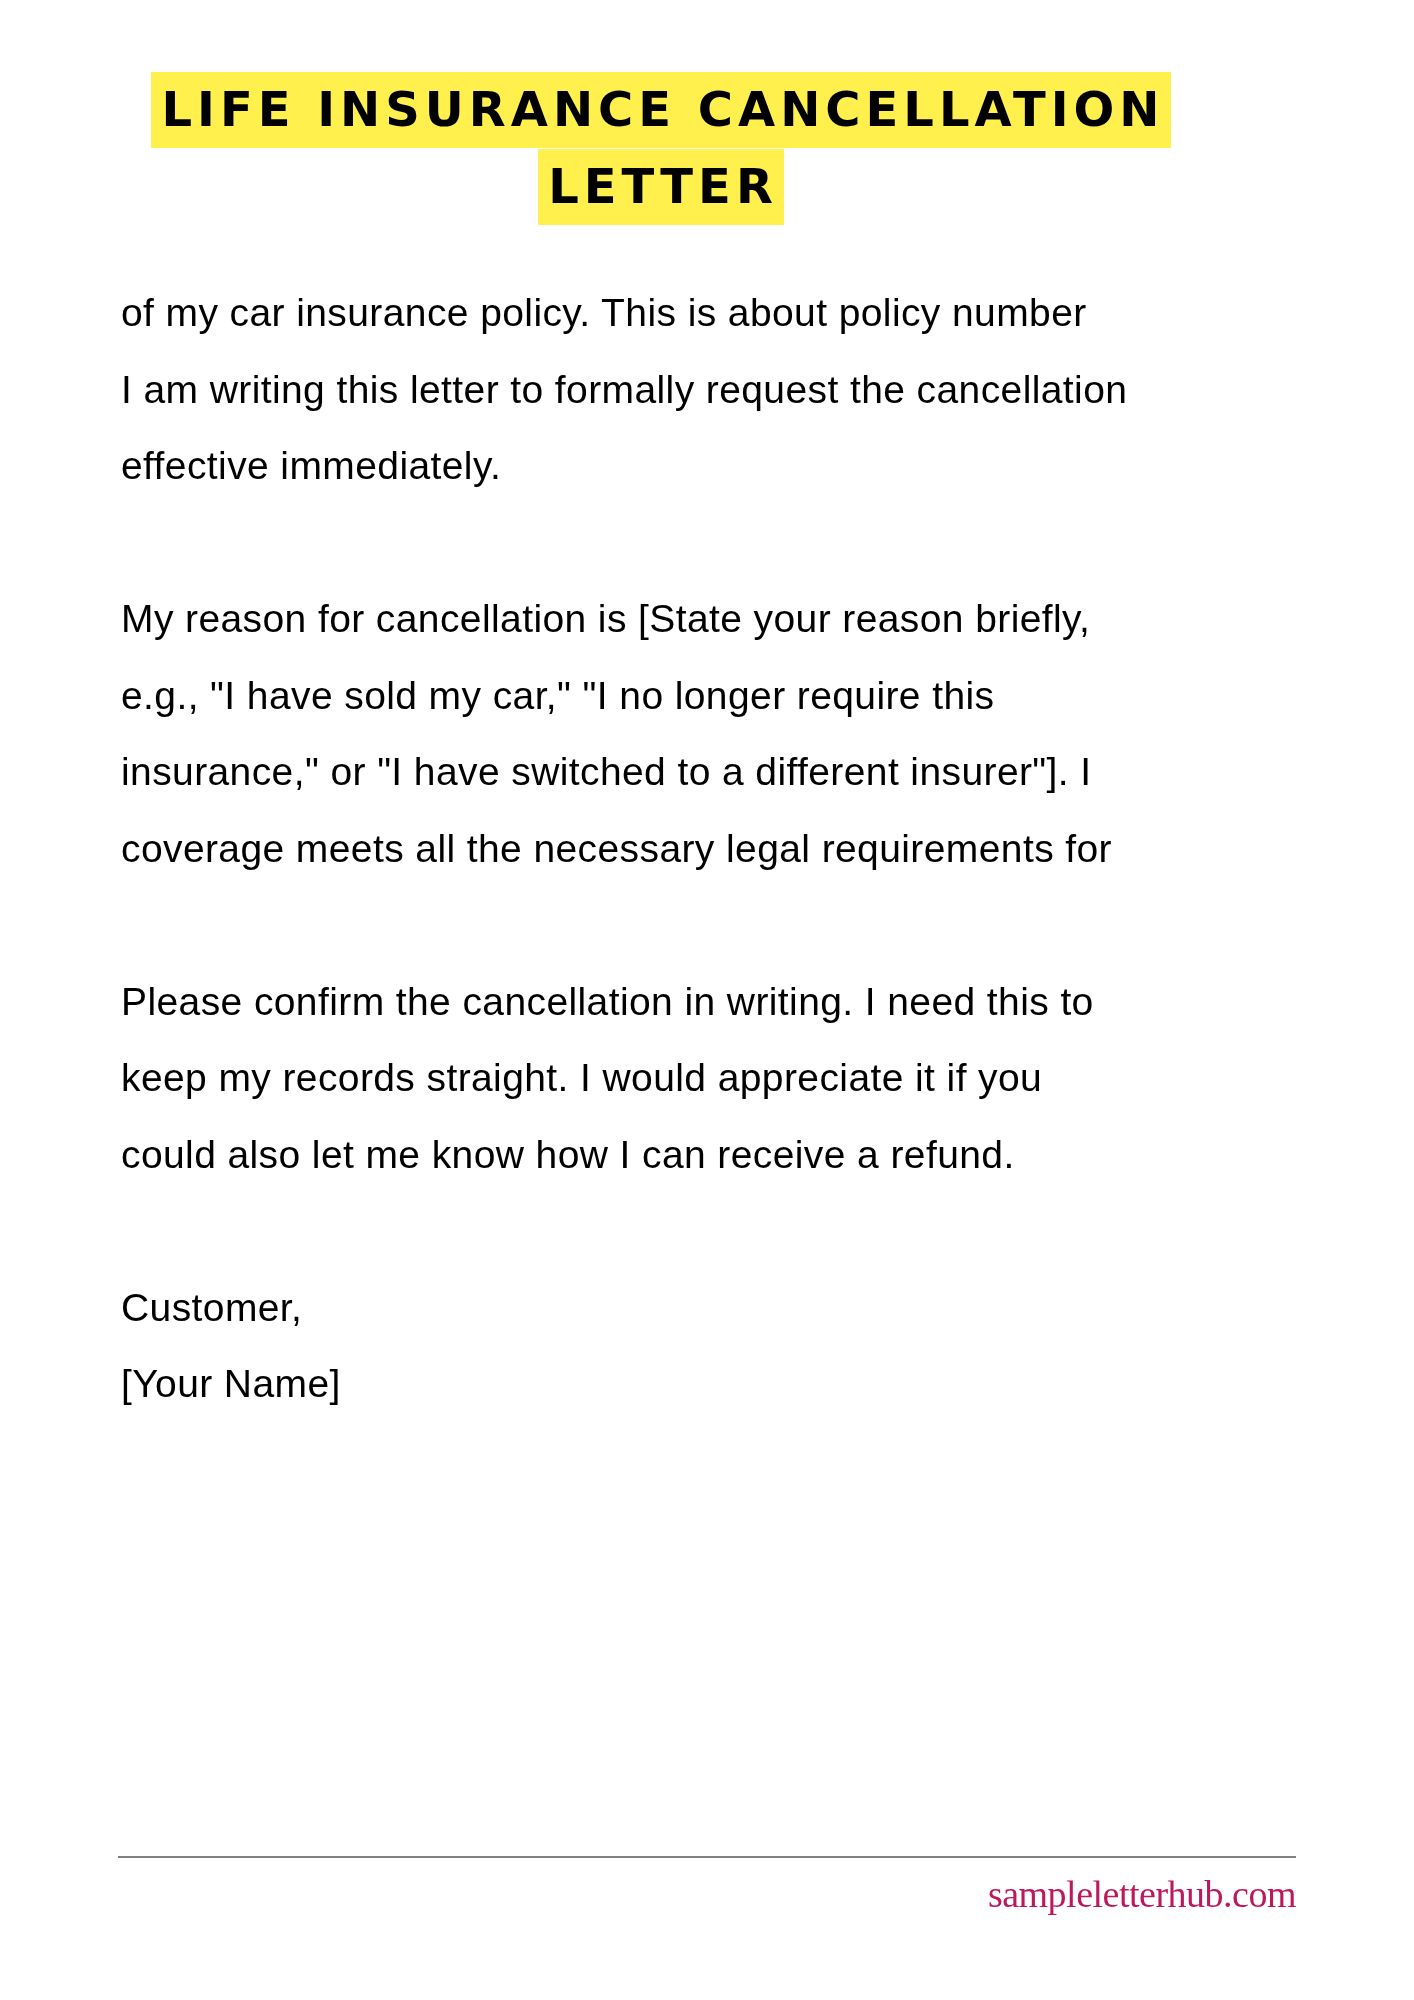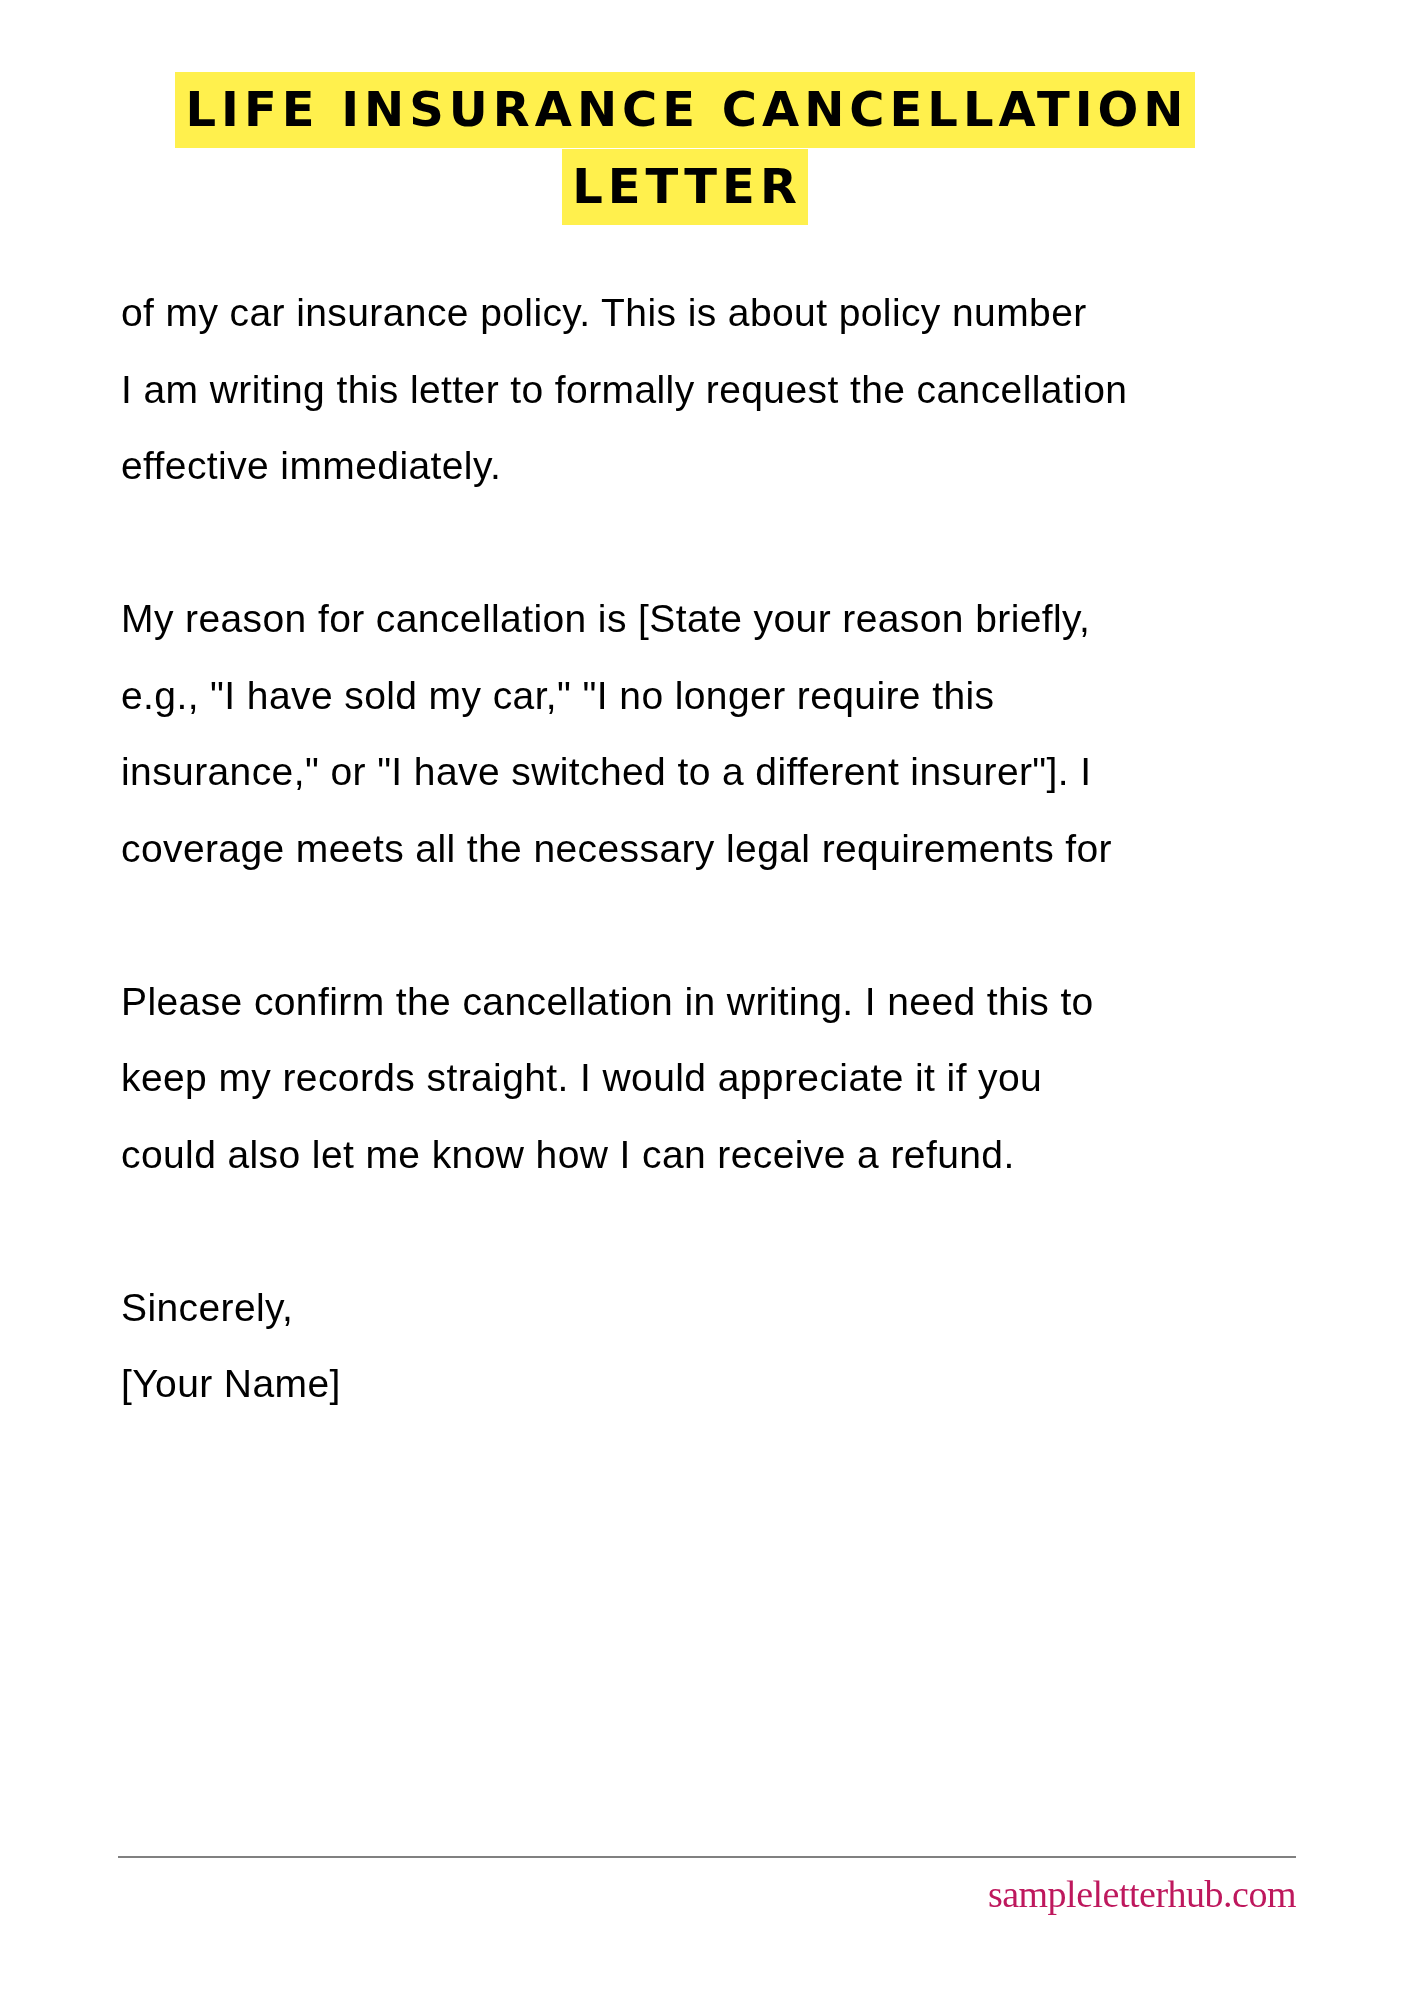--- a/index.html
+++ b/index.html
@@ -9,21 +9,21 @@
   }
   body {
     width: 1414px;
     height: 2000px;
     position: relative;
     overflow: hidden;
     color: #000000;
   }
   .title {
     position: absolute;
-    left: 120px;
+    left: 96px;
     top: 71px;
     width: 1130px;
     text-align: center;
     font-family: "DejaVu Sans", sans-serif;
     font-weight: bold;
     font-size: 48px;
     letter-spacing: 5px;
     line-height: 77px;
     margin: 0;
   }
@@ -98,20 +98,20 @@
     <span class="line">coverage meets all the necessary legal requirements for</span>
   </p>
 
   <p class="para">
     <span class="line">Please confirm the cancellation in writing. I need this to</span>
     <span class="line">keep my records straight. I would appreciate it if you</span>
     <span class="line">could also let me know how I can receive a refund.</span>
   </p>
 
   <p class="para">
-    <span class="line">Sincerely,</span>
+    <span class="line">Customer,</span>
     <span class="line">[Your Name]</span>
   </p>
 </div>
 
 <div class="divider"></div>
 
 <div class="footer">sampleletterhub.com</div>
 
 </body></html>

